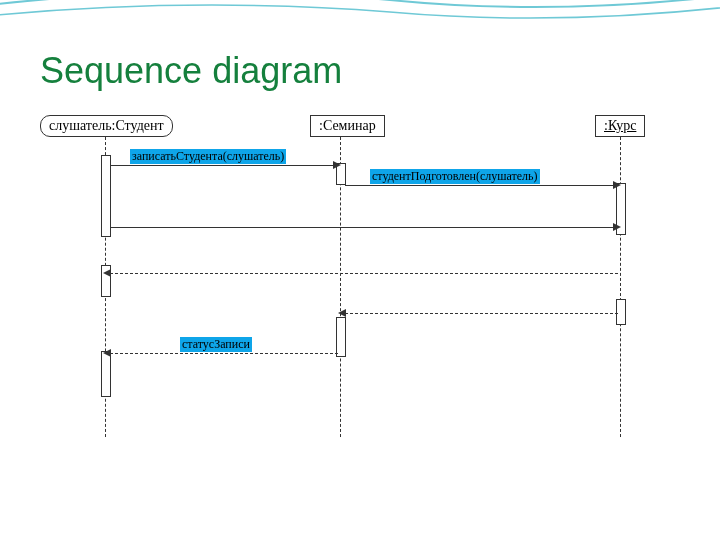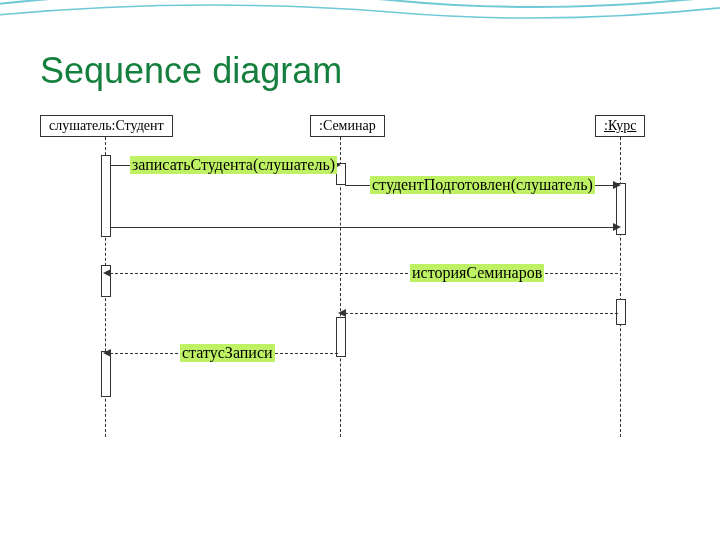--- a/index.html
+++ b/index.html
@@ -74,40 +74,39 @@
   }
   .arrow-left {
     position: absolute;
     width: 0; height: 0;
     border-top: 4px solid transparent;
     border-bottom: 4px solid transparent;
     border-right: 8px solid #333;
   }
   .msg-label {
     position: absolute;
-    font-size: 16px;
-    background: #bef264;
+    font-size: 12px;
+    background: #0ea5e9;
     padding: 0 2px;
     white-space: nowrap;
-    margin-top: 7px;
   }
 </style>
 </head>
 <body>
 
 <svg class="swoosh" viewBox="0 0 780 90">
   <path d="M -20 40 Q 200 10 420 30 Q 600 48 800 20" stroke="#6fc9d6" stroke-width="2" fill="none"></path>
   <path d="M -20 50 Q 200 25 420 42 Q 600 58 800 32" stroke="#6fc9d6" stroke-width="1.5" fill="none"></path>
 </svg>
 
 <div class="title">Sequence diagram</div>
 
 <div class="diagram">
 
-  <div class="actor-box" style="left:0px;">слушатель:Студент</div>
+  <div class="actor-box" style="left:0px;border-radius:10px;">слушатель:Студент</div>
   <div class="actor-box" style="left:270px;">:Семинар</div>
   <div class="actor-box" style="left:555px;text-decoration:underline;">:Курс</div>
 
   <div class="lifeline" style="left:65px;"></div>
   <div class="lifeline" style="left:300px;"></div>
   <div class="lifeline" style="left:580px;"></div>
 
   <div class="activation" style="left:61px; top:40px; height:80px;"></div>
   <div class="activation" style="left:296px; top:48px; height:20px;"></div>
   <div class="activation" style="left:576px; top:68px; height:50px;"></div>
@@ -123,21 +122,20 @@
 
   <div class="msg-line" style="left:305px; top:70px; width:270px;"></div>
   <div class="arrow-right" style="left:573px; top:66px;"></div>
   <div class="msg-label" style="left:330px; top:54px;">студентПодготовлен(слушатель)</div>
 
   <div class="msg-line" style="left:70px; top:112px; width:505px;"></div>
   <div class="arrow-right" style="left:573px; top:108px;"></div>
 
   <div class="msg-line dashed" style="left:70px; top:158px; width:508px;"></div>
   <div class="arrow-left" style="left:63px; top:154px;"></div>
-  <div class="msg-label" style="left:370px; top:142px;">историяСеминаров</div>
 
   <div class="msg-line dashed" style="left:305px; top:198px; width:273px;"></div>
   <div class="arrow-left" style="left:298px; top:194px;"></div>
 
   <div class="msg-line dashed" style="left:70px; top:238px; width:228px;"></div>
   <div class="arrow-left" style="left:63px; top:234px;"></div>
   <div class="msg-label" style="left:140px; top:222px;">статусЗаписи</div>
 
 </div>
 

